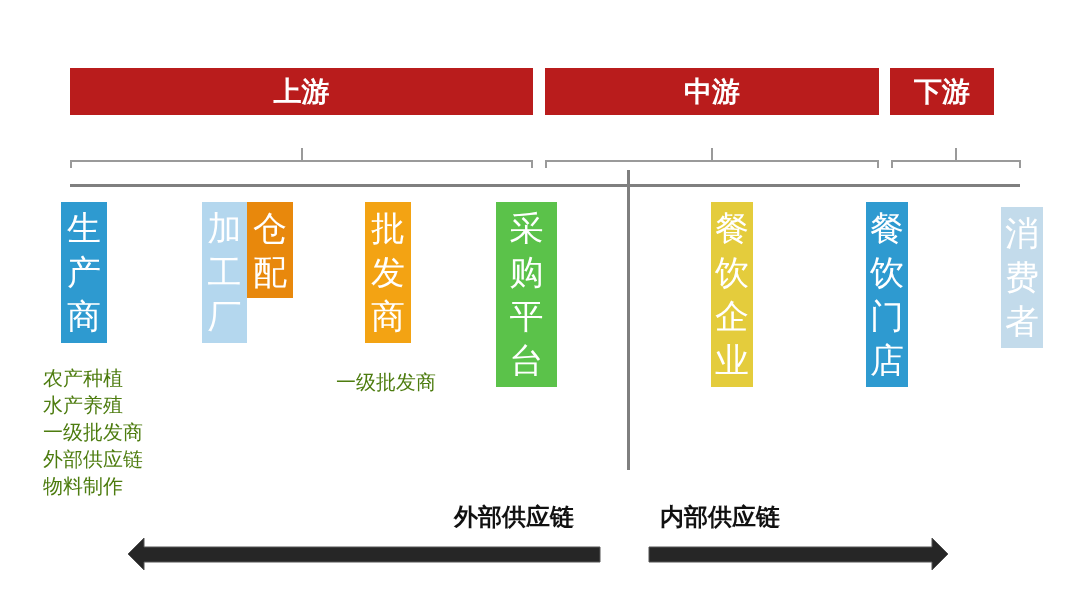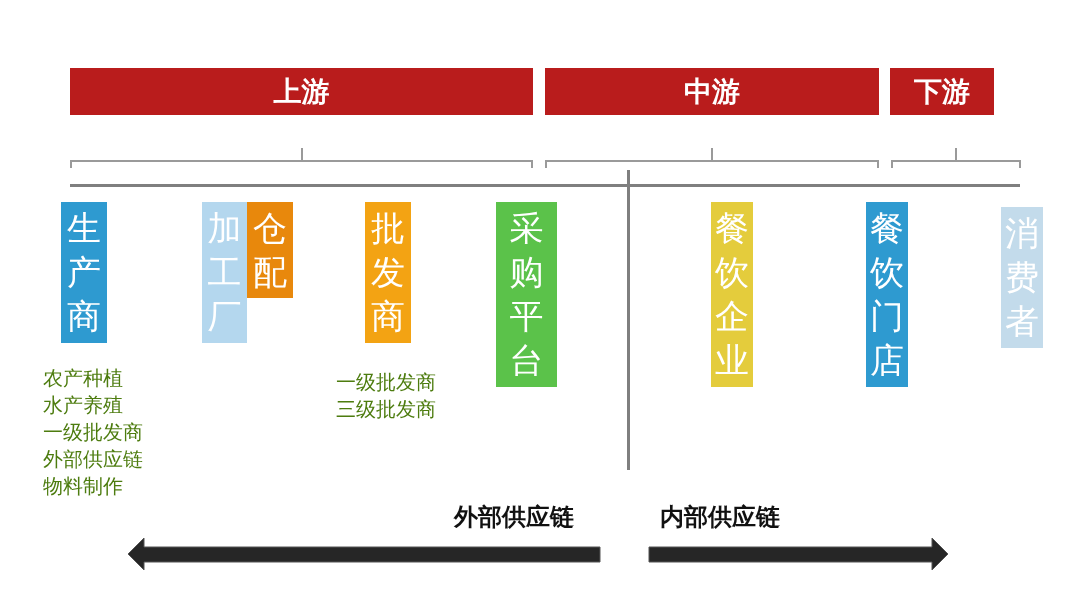--- a/index.html
+++ b/index.html
@@ -95,21 +95,20 @@
 <div class="sublist" style="left:43px;top:365px;">
   <div>农产种植</div>
   <div>水产养殖</div>
   <div>一级批发商</div>
   <div>外部供应链</div>
   <div>物料制作</div>
 </div>
 
 <div class="sublist" style="left:336px;top:369px;">
   <div>一级批发商</div>
-  <div>三级批发商</div>
 </div>
 
 <div class="chain-label" style="left:454px;">外部供应链</div>
 <div class="chain-label" style="left:660px;">内部供应链</div>
 
 <svg class="arrow" style="left:128px;top:536px;" width="475" height="36">
   <polygon points="0,18 16,2 16,11 472,11 472,26 16,26 16,34" fill="#262626" stroke="#555" stroke-width="1"></polygon>
 </svg>
 <svg class="arrow" style="left:648px;top:536px;" width="302" height="36">
   <polygon points="1,11 284,11 284,2 300,18 284,34 284,26 1,26" fill="#262626" stroke="#555" stroke-width="1"></polygon>

